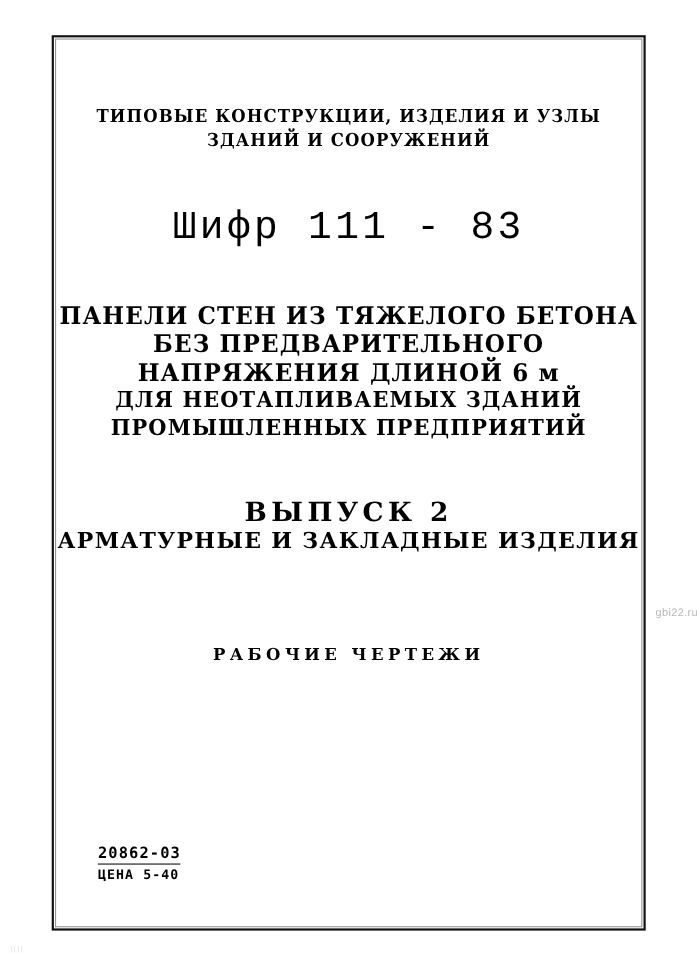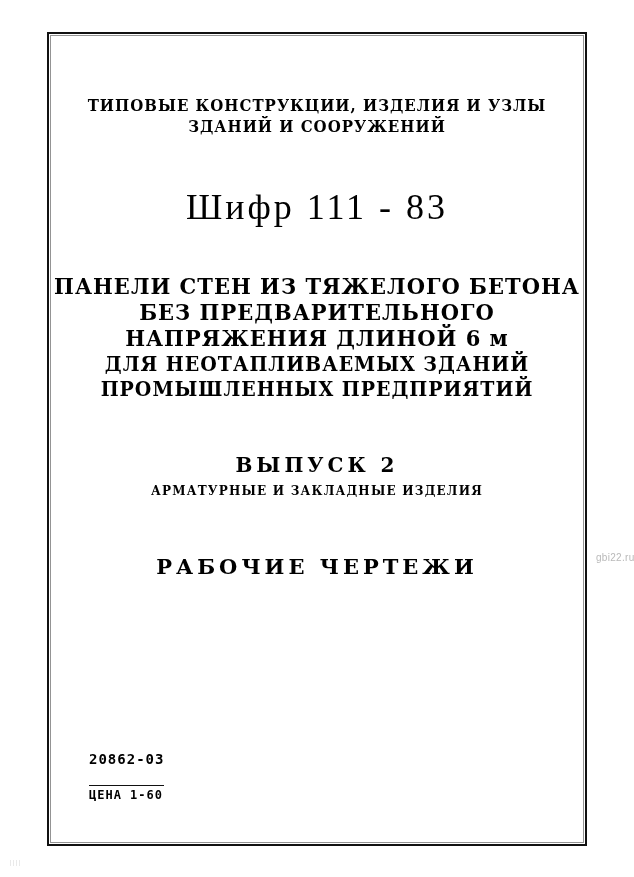--- a/index.html
+++ b/index.html
@@ -82,21 +82,21 @@
     position: absolute;
     top: 152px;
     left: 0;
     right: 0;
     text-align: center;
   }
   .code-text {
     font-size: 36px;
     font-weight: 400;
     letter-spacing: 3px;
-    font-family: Liberation Serif, serif;
+    font-family: Liberation Mono, monospace;
   }
 
   .title-block {
     position: absolute;
     top: 240px;
     left: 0;
     right: 0;
   }
   .title-line {
     font-size: 21px;
@@ -112,63 +112,64 @@
   }
 
   .issue-block {
     position: absolute;
     top: 418px;
     left: 0;
     right: 0;
     text-align: center;
   }
   .issue-line {
-    font-size: 20px;
+    font-size: 24px;
     font-weight: 700;
     letter-spacing: 4px;
     line-height: 27px;
     font-family: "DejaVu Serif", serif;
   }
   .issue-sub {
-    font-size: 12px;
+    font-size: 20px;
     font-weight: 700;
     letter-spacing: 1.2px;
     line-height: 24px;
     font-family: "DejaVu Serif", serif;
   }
 
   .working-block {
     position: absolute;
     top: 520px;
     left: 0;
     right: 0;
     text-align: center;
   }
   .working-line {
-    font-size: 21px;
+    font-size: 15px;
     font-weight: 700;
     letter-spacing: 4px;
     font-family: "DejaVu Serif", serif;
+    margin-top: 32px;
   }
 
   
   .footer-block {
     position: absolute;
     left: 40px;
     bottom: 42px;
     text-align: left;
   }
   .footer-code {
     font-size: 14px;
     font-weight: 700;
     letter-spacing: 1px;
     font-family: "DejaVu Sans Mono", monospace;
     border-bottom: 1.5px solid #111;
     display: inline-block;
-    padding-bottom: 18px;
+    padding-bottom: 1px;
     line-height: 16px;
   }
   .footer-price {
     font-size: 12px;
     font-weight: 700;
     letter-spacing: 1px;
     font-family: "DejaVu Sans Mono", monospace;
     margin-top: 2px;
     line-height: 14px;
   }
@@ -226,21 +227,21 @@
         <div class="issue-line">ВЫПУСК   2</div>
         <div class="issue-sub">АРМАТУРНЫЕ И ЗАКЛАДНЫЕ ИЗДЕЛИЯ</div>
       </div>
 
       <div class="working-block">
         <div class="working-line">РАБОЧИЕ ЧЕРТЕЖИ</div>
       </div>
 
       <div class="footer-block">
         <div class="footer-code">20862-03</div>
-        <div class="footer-price">ЦЕНА  1-60</div>
+        <div class="footer-price">ЦЕНА  5-40</div>
       </div>
 
     </div>
   </div>
 
   <div id="watermark">gbi22.ru</div>
   <div id="speckle"></div>
 
 </div>
 

